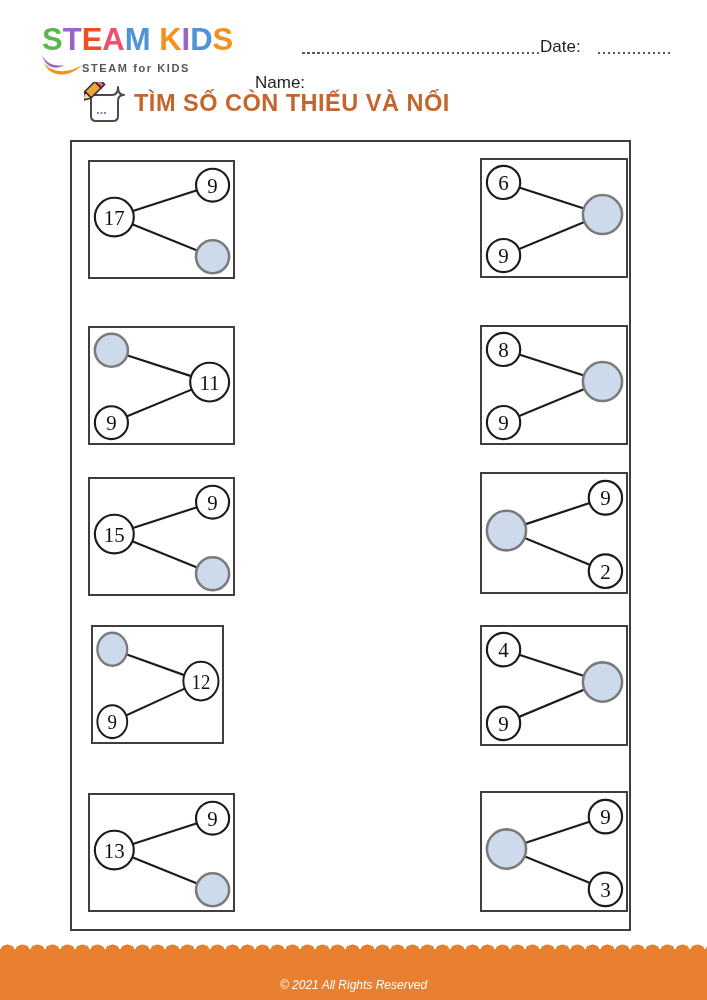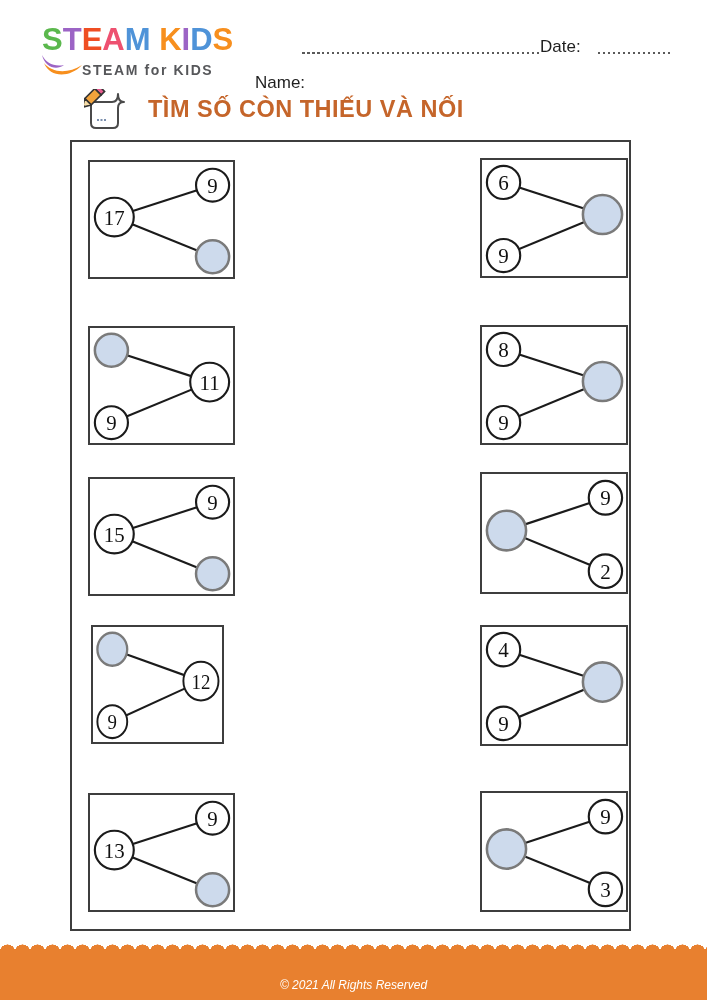--- a/index.html
+++ b/index.html
@@ -5,31 +5,31 @@
   html,body{margin:0;padding:0;background:#fff;}
   #page{position:relative;width:707px;height:1000px;background:#ffffff;overflow:hidden;
         font-family:"Liberation Sans", sans-serif;}
 
   
   .logo{position:absolute;left:42px;top:24px;}
   .wordmark{font-weight:bold;font-size:31px;letter-spacing:0px;line-height:1;
             font-family:"Liberation Sans", sans-serif;}
   .wordmark span{display:inline-block;}
   .swoosh{position:absolute;left:-2px;top:30px;}
-  .logo-sub{position:absolute;left:40px;top:38px;font-size:14px;font-weight:bold;
+  .logo-sub{position:absolute;left:40px;top:38px;font-size:11px;font-weight:bold;
             color:#56575A;letter-spacing:1.6px;white-space:nowrap;}
 
   .field-label{position:absolute;font-size:17px;color:#1f1f1f;}
   .dotline{position:absolute;height:2px;
            background-image:repeating-linear-gradient(90deg,#5a5a5a 0 2.5px,transparent 2.5px 5px);}
 
   
   .title-row{position:absolute;left:84px;top:82px;display:flex;align-items:center;gap:8px;}
   .title-icon{width:42px;height:42px;flex:0 0 auto;}
-  h1.sheet-title{margin:14px;font-size:23.5px;font-weight:bold;color:#C5652A;letter-spacing:0.5px;
+  h1.sheet-title{margin:0;font-size:23.5px;font-weight:bold;color:#C5652A;letter-spacing:0.5px;
                  font-family:"Liberation Sans", sans-serif;}
 
   
   .main-box{position:absolute;left:70px;top:140px;width:561px;height:791px;
             border:2px solid #3E3E3E;box-sizing:border-box;background:#fff;}
   .bond{position:absolute;box-sizing:border-box;border:2px solid #3E3E3E;background:#fff;}
   .bond svg{display:block;width:100%;height:100%;}
 
   
   .slot-l1{left:16px;top:18px;width:147px;height:119px;}

